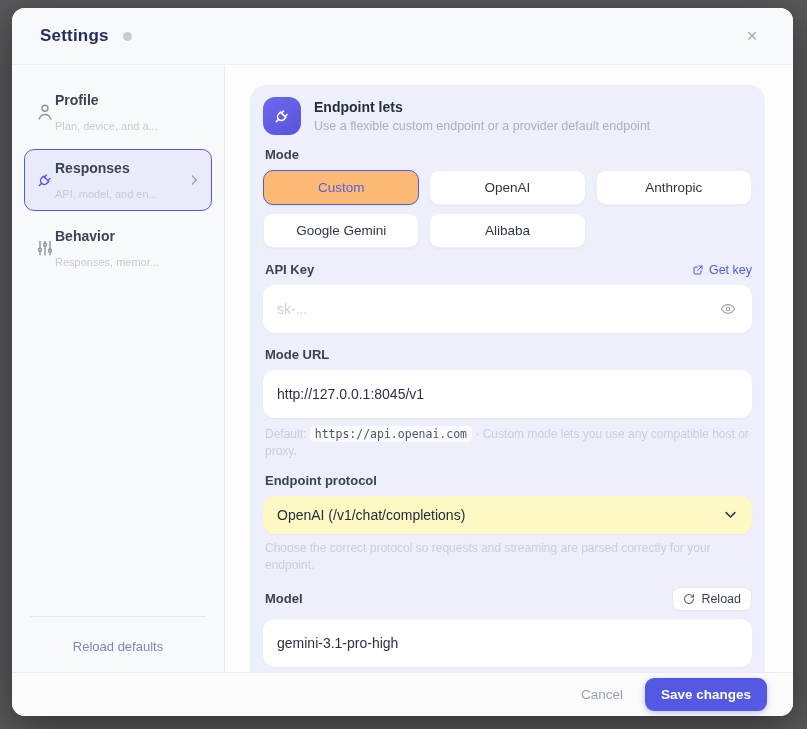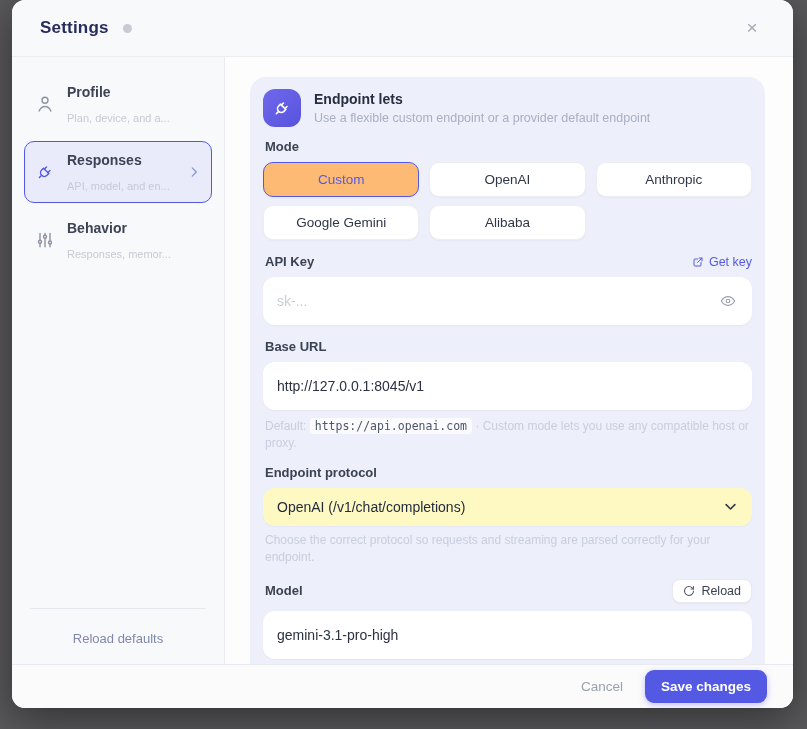--- a/index.html
+++ b/index.html
@@ -4,21 +4,21 @@
 <style>
   * { margin:0; padding:0; box-sizing:border-box; }
   html,body { width:807px; height:729px; }
   body {
     font-family:"Liberation Sans","DejaVu Sans",sans-serif;
     background:#59595b;
     position:relative;
     overflow:hidden;
   }
   .modal {
-    position:absolute; left:12px; top:0; width:781px; height:708px;
+    position:absolute; left:12px; top:8px; width:781px; height:708px;
     background:#fdfdfe; border-radius:13px; overflow:hidden;
     display:flex; flex-direction:column;
     box-shadow:0 10px 40px rgba(0,0,0,.45);
   }
   
   .modal-header {
     height:57px; flex:0 0 57px; display:flex; align-items:center;
     padding:0 28px; background:#f8f9fb; border-bottom:1px solid #ebedf1;
   }
   .modal-title { font-size:17px; font-weight:bold; color:var(--title, #262c5d); letter-spacing:.2px; }
@@ -27,21 +27,21 @@
     margin-left:auto; width:26px; height:26px; border:none; background:transparent;
     color:#a6aab4; font-size:19px; line-height:26px; cursor:pointer; text-align:center;
   }
   
   .modal-body { flex:1 1 auto; min-height:0; display:flex; }
   .sidebar {
     width:213px; flex:0 0 213px; background:#f8f9fb; border-right:1px solid #e9ebef;
     display:flex; flex-direction:column; padding:16px 12px 14px 12px;
   }
   .side-item {
-    display:flex; align-items:center; gap:12px; padding:10px 10px;
+    display:flex; align-items:center; padding:10px 10px;
     border:1.5px solid transparent; border-radius:10px; cursor:pointer; margin-bottom:6px;
   }
   .side-item .s-icon { width:20px; height:20px; color:#8d94a3; flex:0 0 20px; }
   .side-item .s-txt { min-width:0; }
   .side-item .s-title { font-size:14px; font-weight:bold; color:#3c4354; }
   .side-item .s-sub { font-size:11px; color:#c6cad4; margin-top:12px; white-space:nowrap; }
   .side-item.selected {
     background:var(--accent-soft, #e9ebfb); border-color:var(--accent, #5d64e2);
   }
   .side-item.selected .s-icon { color:var(--accent, #5d64e2); }
@@ -250,21 +250,21 @@
           <button class="eye-btn">
             <span>
               <svg viewBox="0 0 24 24" fill="none" stroke="currentColor" stroke-width="1.7">
                 <path d="M2 12s3.8-6.5 10-6.5S22 12 22 12s-3.8 6.5-10 6.5S2 12 2 12z"></path>
                   <circle cx="12" cy="12" r="2.7"></circle>
               </svg>
             </span>
           </button>
         </div>
 
-        <div class="field-label">Base URL</div>
+        <div class="field-label">Mode URL</div>
         <div class="text-input-wrap" style="margin-bottom:8px;">
           <input class="text-input" type="text" style="padding-right: 14px;" value="http://127.0.0.1:8045/v1">
         </div>
         <div class="help-text" style="margin-top:0;">
           <span>Default:</span>
           <span class="help-code">https://api.openai.com</span>
           <span>· Custom mode lets you use any compatible host or proxy.</span>
         </div>
 
         <div class="field-label">Endpoint protocol</div>

